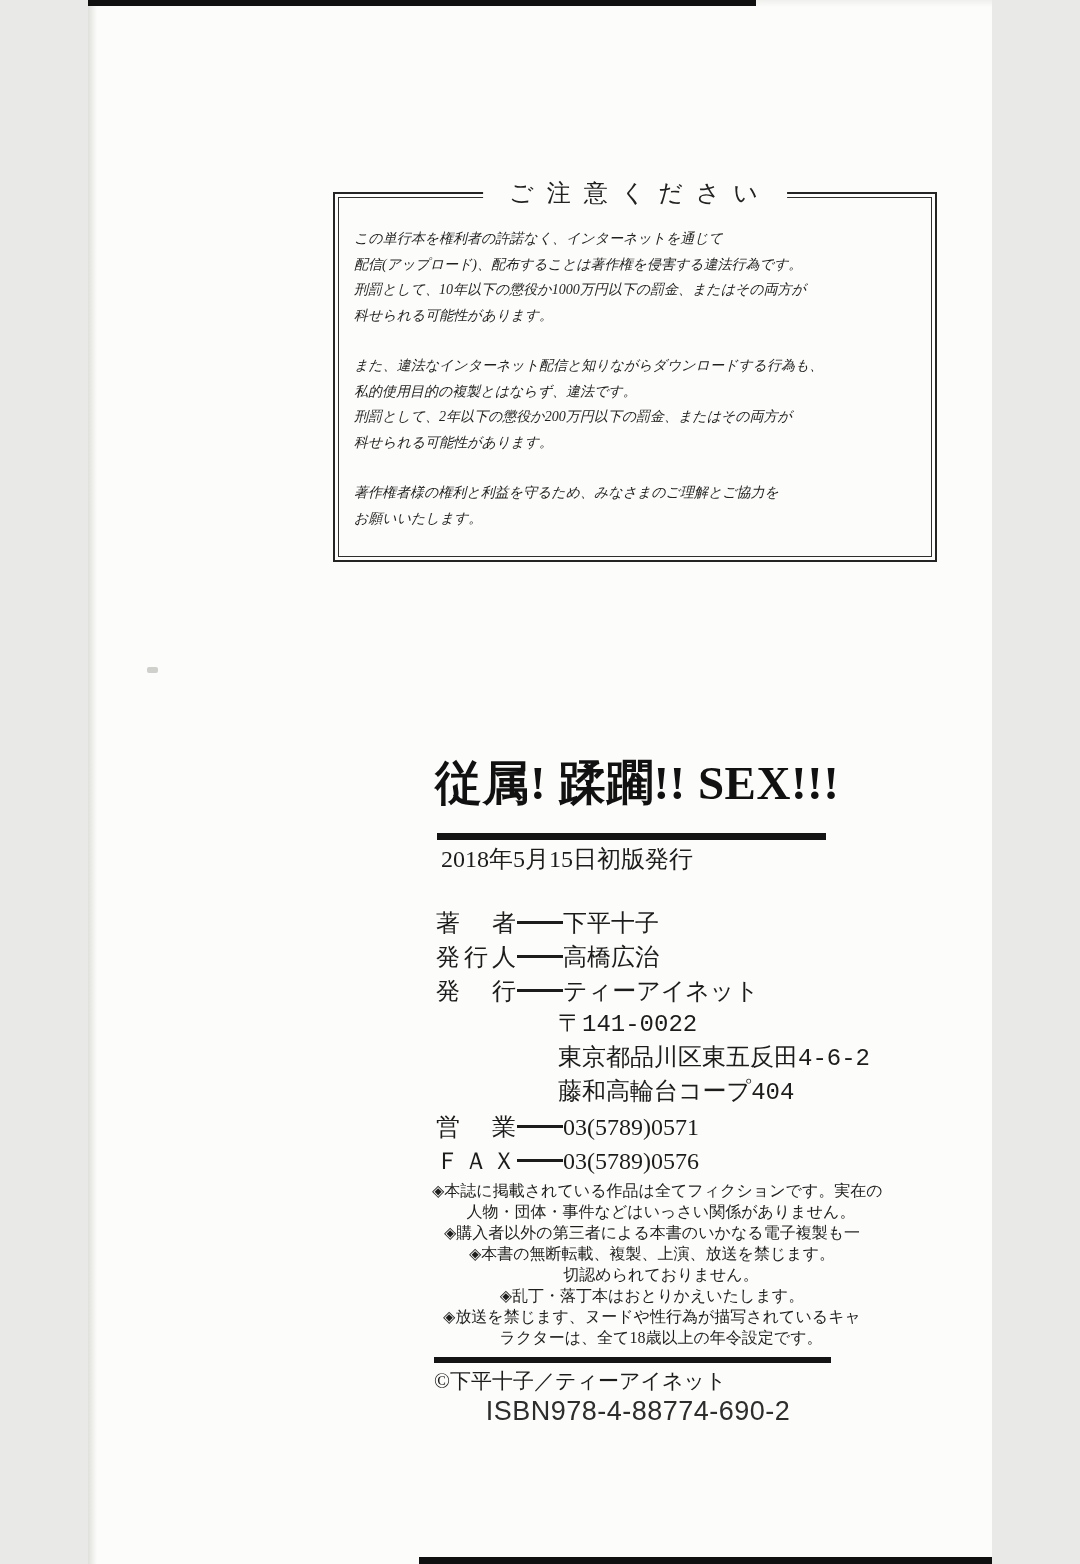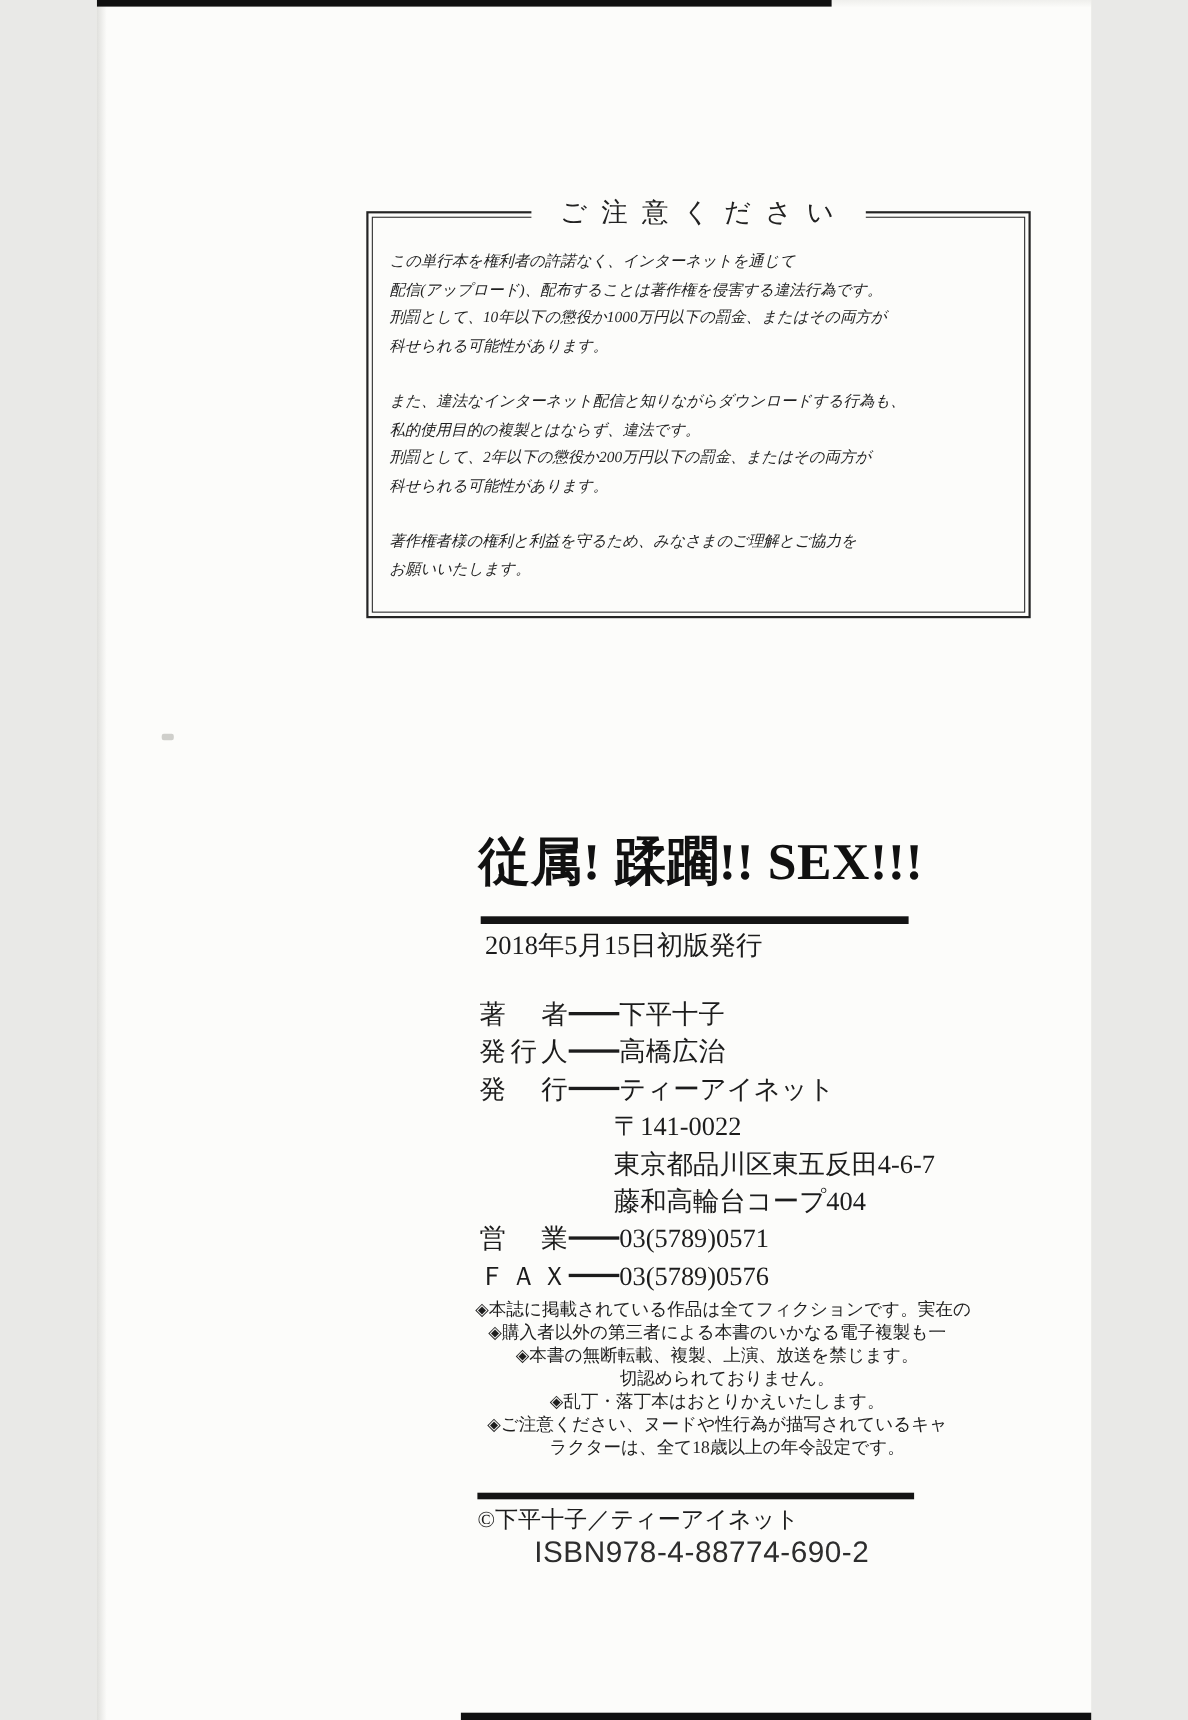--- a/index.html
+++ b/index.html
@@ -64,21 +64,21 @@
   .clabel{
     display:inline-block;width:80px;
     text-align:justify;text-align-last:justify;
     vertical-align:top;
   }
   .dash{
     display:inline-block;width:46px;height:3px;background:#1c1c1c;
     vertical-align:7px;margin:0 0 0 1px;
   }
   .cvalue{margin-left:0;}
-  .addr-row{height:34px;line-height:34px;padding-left:122px;white-space:nowrap;}
+  .addr-row{height:34px;line-height:34px;padding-left:122px;white-space:nowrap;font-family:Liberation Mono, monospace;}
 
   .notes{
     position:absolute;left:344px;top:1180px;width:440px;
     font-size:16px;line-height:21px;color:#1e1e1e;
   }
   .note-line{white-space:nowrap;text-align:center;}
   .note-line.cont{padding-left:18px;}
 
   .copyright-line{
     position:absolute;left:346px;top:1367px;
@@ -130,37 +130,38 @@
     <div class="credit-row">
       <span class="clabel">著者</span><span class="dash"></span><span class="cvalue">下平十子</span>
     </div>
     <div class="credit-row">
       <span class="clabel">発行人</span><span class="dash"></span><span class="cvalue">高橋広治</span>
     </div>
     <div class="credit-row">
       <span class="clabel">発行</span><span class="dash"></span><span class="cvalue">ティーアイネット</span>
     </div>
     <div class="addr-row">〒141-0022</div>
-    <div class="addr-row">東京都品川区東五反田4-6-7</div>
+    <div class="addr-row">東京都品川区東五反田4-6-2</div>
     <div class="addr-row">藤和高輪台コープ404</div>
     <div class="credit-row">
       <span class="clabel">営業</span><span class="dash"></span><span class="cvalue">03(5789)0571</span>
     </div>
     <div class="credit-row">
       <span class="clabel">ＦＡＸ</span><span class="dash"></span><span class="cvalue">03(5789)0576</span>
     </div>
   </div>
 
   <div class="notes">
     <div class="note-line">◈本誌に掲載されている作品は全てフィクションです。実在の</div>
+    <div class="note-line cont">人物・団体・事件などはいっさい関係がありません。</div>
     <div class="note-line">◈購入者以外の第三者による本書のいかなる電子複製も一</div>
     <div class="note-line">◈本書の無断転載、複製、上演、放送を禁じます。</div>
     <div class="note-line cont">切認められておりません。</div>
     <div class="note-line">◈乱丁・落丁本はおとりかえいたします。</div>
-    <div class="note-line">◈ご注意ください、ヌードや性行為が描写されているキャ</div>
+    <div class="note-line">◈放送を禁じます、ヌードや性行為が描写されているキャ</div>
     <div class="note-line cont">ラクターは、全て18歳以上の年令設定です。</div>
   </div>
 
   <div class="rule r2"></div>
   <div class="copyright-line">©下平十子／ティーアイネット</div>
   <div class="isbn-line">ISBN978-4-88774-690-2</div>
 
 </div>
 
 </body></html>

